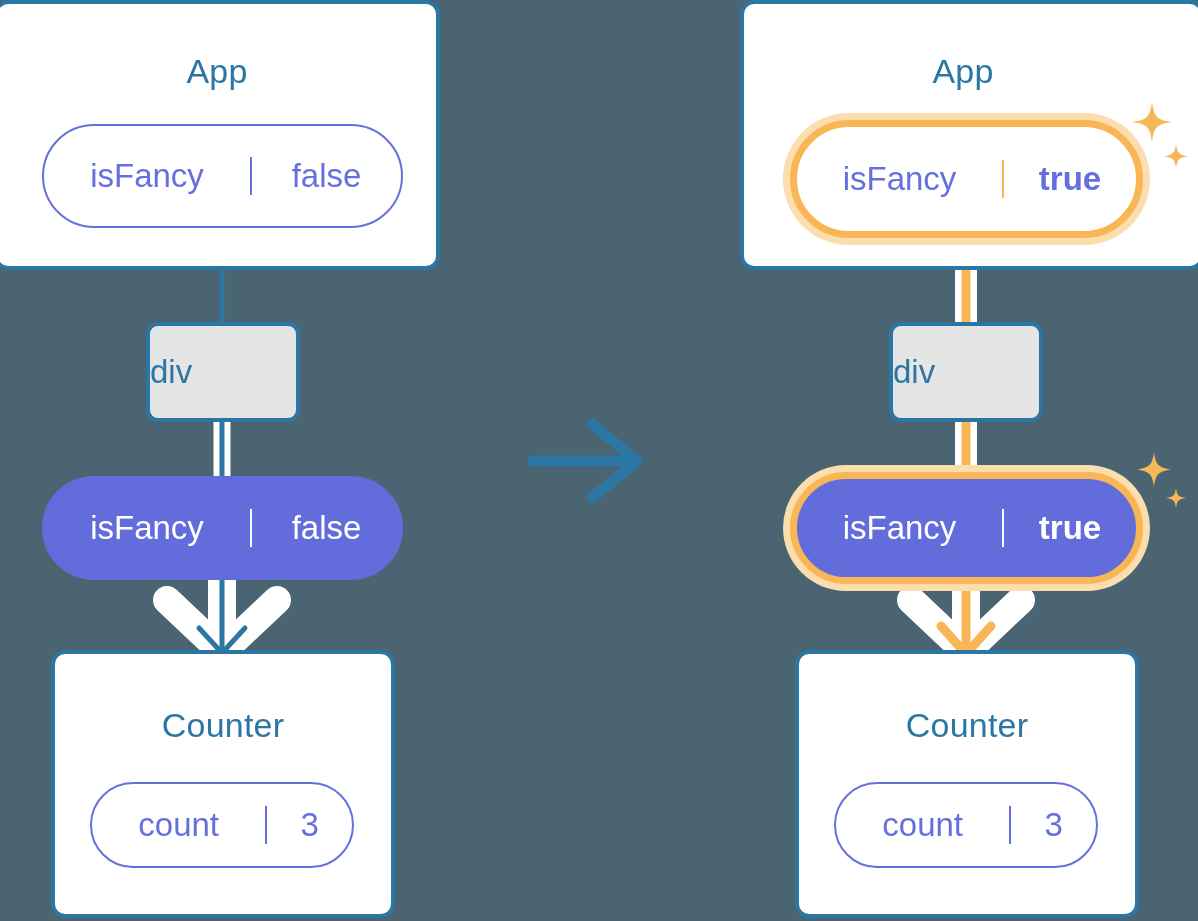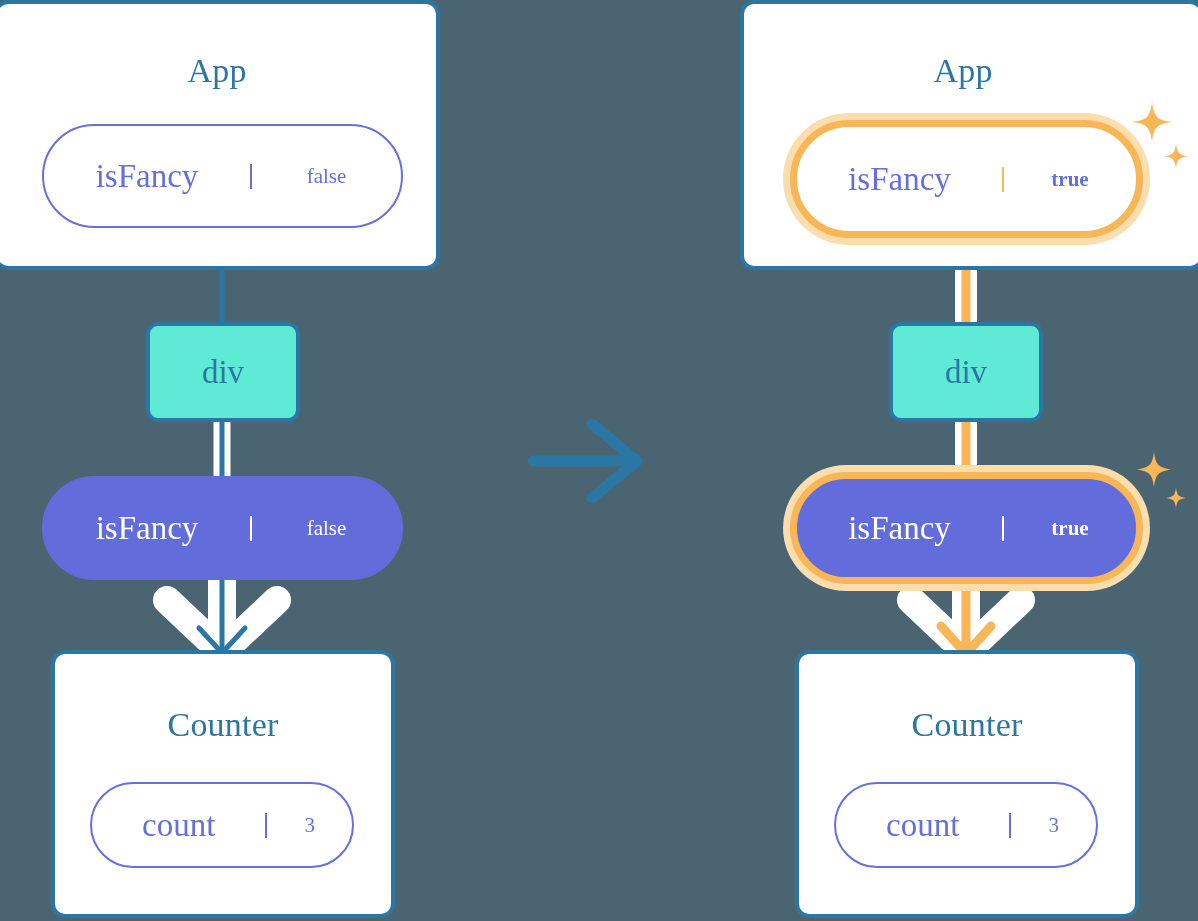--- a/index.html
+++ b/index.html
@@ -3,21 +3,21 @@
 <meta charset="utf-8">
 <style>
   html,body{margin:0;padding:0;}
   body{
     width:1198px;height:921px;
     background:#4A6571;
     font-family:"Liberation Sans", sans-serif;
     overflow:hidden;
     position:relative;
   }
-  #stage{position:absolute;left:0;top:0;width:1152px;height:921px;font-family:Liberation Serif, serif;}
+  #stage{position:absolute;left:0;top:0;width:1152px;height:921px;}
   #stage svg{position:absolute;left:0;top:0;}
   .panel{position:absolute;}
 
   
   .box{
     position:absolute;
     background:#ffffff;
     border:4px solid #2C76A3;
     border-radius:14px;
     box-sizing:border-box;
@@ -26,46 +26,46 @@
     position:absolute;
     left:0;right:0;
     text-align:center;
     color:#2C76A3;
     font-size:34px;
     letter-spacing:.2px;
     white-space:nowrap;
   }
   .div-box{
     position:absolute;
-    background:#5eead4;
+    background:#e5e5e5;
     border:4px solid #2C76A3;
     border-radius:12px;
     box-sizing:border-box;
-    display:flex;align-items:center;justify-content:center;
+    display:flex;align-items:center;
     color:#2C76A3;
     font-size:33px;
     z-index:6;
   }
 
   
   .pill{
     position:absolute;
     display:flex;
     align-items:center;
     box-sizing:border-box;
     border-radius:999px;
     z-index:8;
   }
   .pill .seg{
     display:flex;align-items:center;justify-content:center;
     box-sizing:border-box;
     white-space:nowrap;
     font-size:33px;
   }
-  .pill .seg.value{font-size:21px;}
+  .pill .seg.value{font-size:33px;}
 
   
   .pill-ghost{
     background:#ffffff;
     border:2px solid #6570DE;
   }
   .pill-ghost .seg{color:#6570DE;}
   .pill-ghost .seg.value{border-left:2px solid #6570DE;}
 
   

